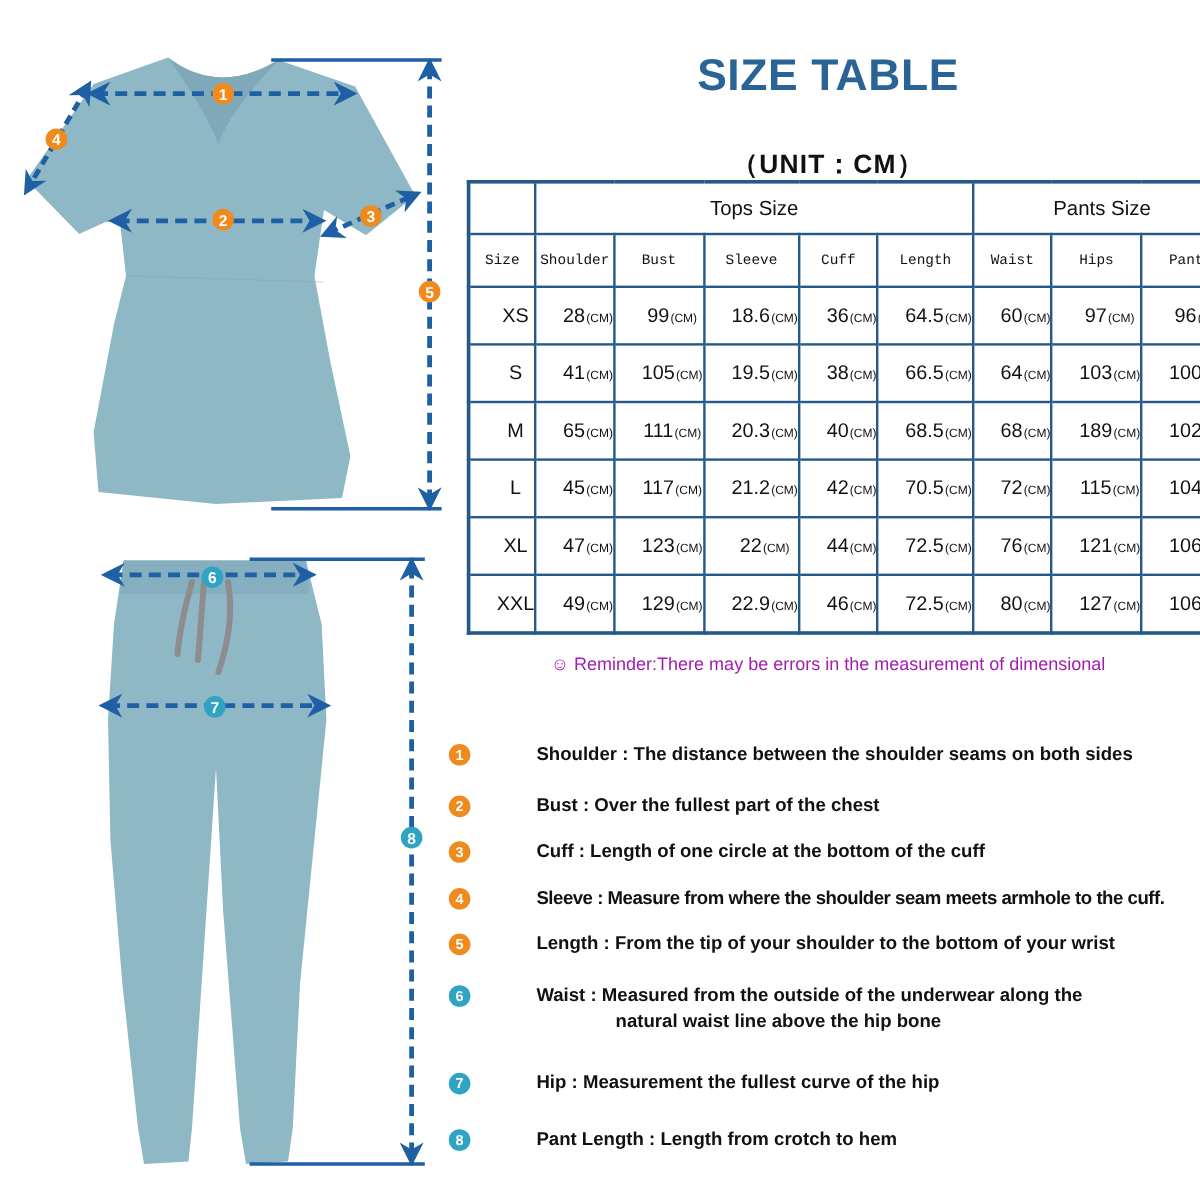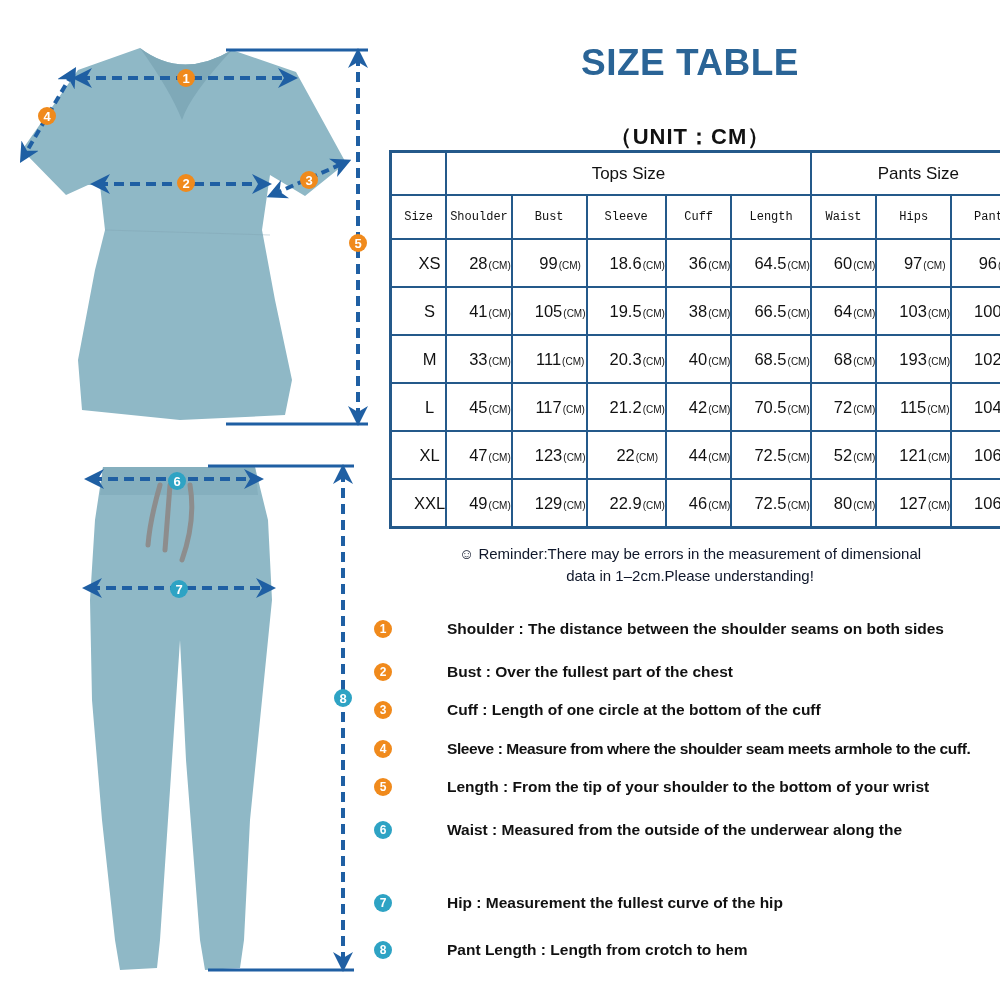--- a/index.html
+++ b/index.html
@@ -10,21 +10,21 @@
   .subtitle { left:560px; top:94px; width:260px; text-align:center; font-size:22px; font-weight:bold; color:#111; letter-spacing:1px;margin-top:28px; }
   
   .size-table { left:389px; top:150px; border-collapse:collapse; border:3px solid #24598a; }
   .size-table td, .size-table th { border:2px solid #24598a; text-align:center; padding:0; font-weight:normal; white-space:nowrap; }
   .size-table th { font-size:17px; height:41px; }
   .size-table .hdr2 th { height:42px; font-size:12px;font-family:Liberation Mono, monospace; }
   .size-table td { height:46px; font-size:16.5px;padding-left:22px; }
   .size-table .unit { font-size:10px; margin-left:1px; }
   .cell-val { display:inline-block; }
   
-  .reminder { left:400px; top:543px; width:580px; text-align:center; font-size:15px; color:#0f172a; line-height:22px; }
+  .reminder { left:400px; top:543px; width:580px; text-align:center; font-size:15px; color:#a21caf; line-height:22px; }
   
   .legend-item { left:374px; font-size:15.5px; font-weight:bold; color:#111; display:flex; align-items:flex-start; }
   .badge { width:18px; height:18px; border-radius:50%; color:#fff; font-size:12px; font-weight:bold; display:inline-flex; align-items:center; justify-content:center; margin-right:7px; flex-shrink:0; margin-top:0px; }
   .badge.orange { background:#f08a1c; }
   .badge.teal { background:#2ea3c4; }
   .legend-text { line-height:22px; margin-top:-2px;margin-left:48px; }
   .legend-text .cont { display:block; padding-left:66px; }
   
   svg.illus { position:absolute; left:0; top:0; }
   .marker { position:absolute; width:18px; height:18px; border-radius:50%; color:#fff; font-weight:bold; font-size:13px; display:flex; align-items:center; justify-content:center; }
@@ -116,69 +116,68 @@
         <td><span class="cell-val">105</span><span class="unit">(CM)</span></td>
         <td><span class="cell-val">19.5</span><span class="unit">(CM)</span></td>
         <td><span class="cell-val">38</span><span class="unit">(CM)</span></td>
         <td><span class="cell-val">66.5</span><span class="unit">(CM)</span></td>
         <td><span class="cell-val">64</span><span class="unit">(CM)</span></td>
         <td><span class="cell-val">103</span><span class="unit">(CM)</span></td>
         <td><span class="cell-val">100</span><span class="unit">(CM)</span></td>
       </tr>
       <tr>
         <td>M</td>
-        <td><span class="cell-val">33</span><span class="unit">(CM)</span></td>
+        <td><span class="cell-val">65</span><span class="unit">(CM)</span></td>
         <td><span class="cell-val">111</span><span class="unit">(CM)</span></td>
         <td><span class="cell-val">20.3</span><span class="unit">(CM)</span></td>
         <td><span class="cell-val">40</span><span class="unit">(CM)</span></td>
         <td><span class="cell-val">68.5</span><span class="unit">(CM)</span></td>
         <td><span class="cell-val">68</span><span class="unit">(CM)</span></td>
-        <td><span class="cell-val">193</span><span class="unit">(CM)</span></td>
+        <td><span class="cell-val">189</span><span class="unit">(CM)</span></td>
         <td><span class="cell-val">102</span><span class="unit">(CM)</span></td>
       </tr>
       <tr>
         <td>L</td>
         <td><span class="cell-val">45</span><span class="unit">(CM)</span></td>
         <td><span class="cell-val">117</span><span class="unit">(CM)</span></td>
         <td><span class="cell-val">21.2</span><span class="unit">(CM)</span></td>
         <td><span class="cell-val">42</span><span class="unit">(CM)</span></td>
         <td><span class="cell-val">70.5</span><span class="unit">(CM)</span></td>
         <td><span class="cell-val">72</span><span class="unit">(CM)</span></td>
         <td><span class="cell-val">115</span><span class="unit">(CM)</span></td>
         <td><span class="cell-val">104</span><span class="unit">(CM)</span></td>
       </tr>
       <tr>
         <td>XL</td>
         <td><span class="cell-val">47</span><span class="unit">(CM)</span></td>
         <td><span class="cell-val">123</span><span class="unit">(CM)</span></td>
         <td><span class="cell-val">22</span><span class="unit">(CM)</span></td>
         <td><span class="cell-val">44</span><span class="unit">(CM)</span></td>
         <td><span class="cell-val">72.5</span><span class="unit">(CM)</span></td>
-        <td><span class="cell-val">52</span><span class="unit">(CM)</span></td>
+        <td><span class="cell-val">76</span><span class="unit">(CM)</span></td>
         <td><span class="cell-val">121</span><span class="unit">(CM)</span></td>
         <td><span class="cell-val">106</span><span class="unit">(CM)</span></td>
       </tr>
       <tr>
         <td>XXL</td>
         <td><span class="cell-val">49</span><span class="unit">(CM)</span></td>
         <td><span class="cell-val">129</span><span class="unit">(CM)</span></td>
         <td><span class="cell-val">22.9</span><span class="unit">(CM)</span></td>
         <td><span class="cell-val">46</span><span class="unit">(CM)</span></td>
         <td><span class="cell-val">72.5</span><span class="unit">(CM)</span></td>
         <td><span class="cell-val">80</span><span class="unit">(CM)</span></td>
         <td><span class="cell-val">127</span><span class="unit">(CM)</span></td>
         <td><span class="cell-val">106</span><span class="unit">(CM)</span></td>
       </tr>
     </tbody>
 </table>
 
 <div class="abs reminder">
   <span>☺</span>
   <span>Reminder:There may be errors in the measurement of dimensional</span><br>
-  <span>data in 1–2cm.Please understanding!</span>
 </div>
 
 <div class="abs legend-item" style="top:620px;">
   <span class="badge orange">1</span>
   <span class="legend-text">Shoulder : The distance between the shoulder seams on both sides</span>
 </div>
 <div class="abs legend-item" style="top:663px;">
   <span class="badge orange">2</span>
   <span class="legend-text">Bust : Over the fullest part of the chest</span>
 </div>
@@ -191,20 +190,21 @@
   <span class="legend-text" style="letter-spacing:-0.4px">Sleeve : Measure from where the shoulder seam meets armhole to the cuff.</span>
 </div>
 <div class="abs legend-item" style="top:778px;">
   <span class="badge orange">5</span>
   <span class="legend-text">Length : From the tip of your shoulder to the bottom of your wrist</span>
 </div>
 <div class="abs legend-item" style="top:821px;">
   <span class="badge teal">6</span>
   <span class="legend-text">
     <span>Waist : Measured from the outside of the underwear along the</span>
+    <span class="cont">natural waist line above the hip bone</span>
   </span>
 </div>
 <div class="abs legend-item" style="top:894px;">
   <span class="badge teal">7</span>
   <span class="legend-text">Hip : Measurement the fullest curve of the hip</span>
 </div>
 <div class="abs legend-item" style="top:941px;">
   <span class="badge teal">8</span>
   <span class="legend-text">Pant Length : Length from crotch to hem</span>
 </div>

